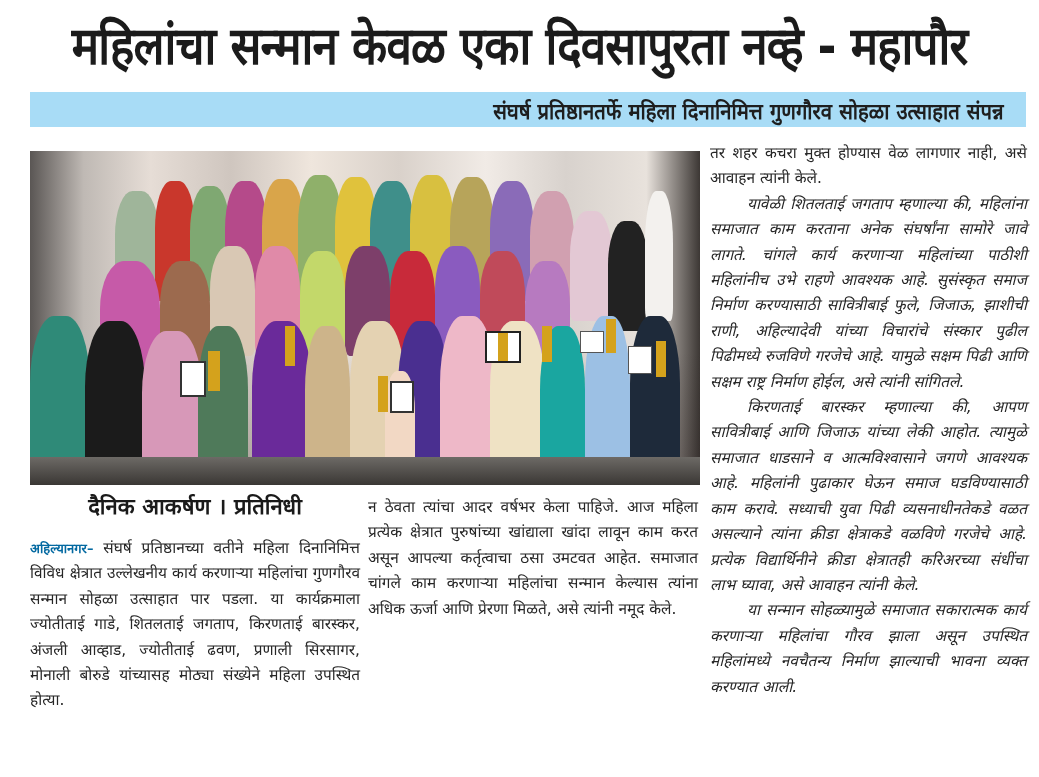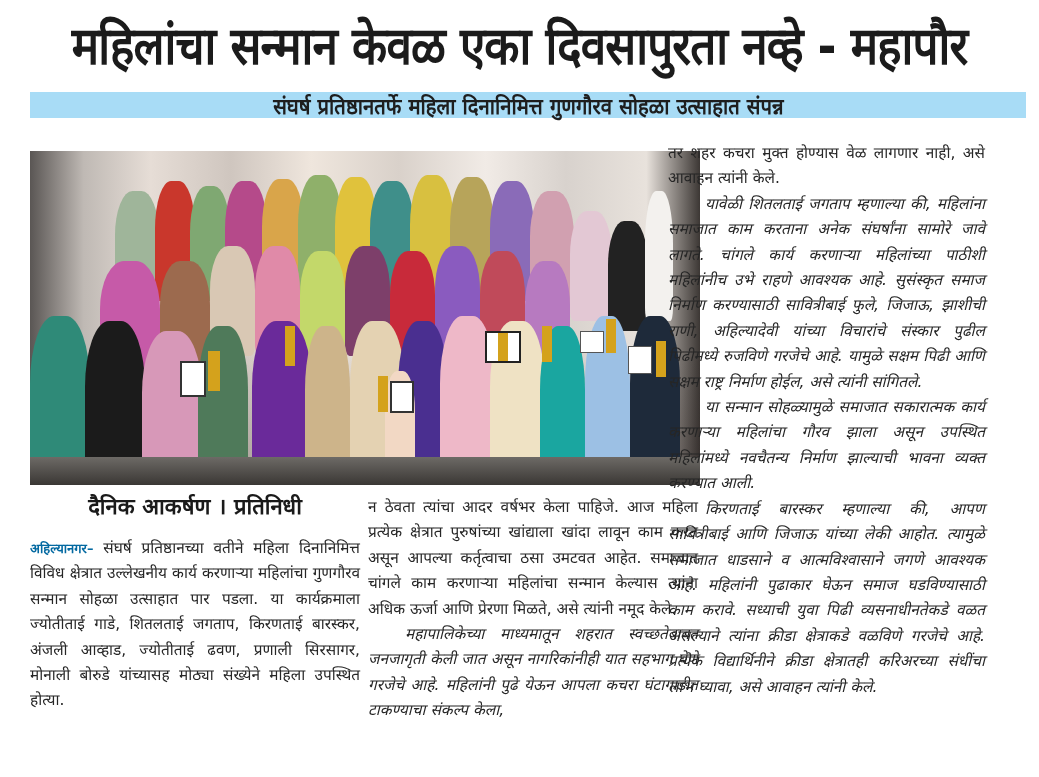--- a/index.html
+++ b/index.html
@@ -6,22 +6,22 @@
   html, body { width: 1039px; height: 777px; background: #ffffff; overflow: hidden; }
   body { font-family: "DejaVu Sans", sans-serif; color: #1e1e1e; position: relative; }
 
   .headline {
     position: absolute; left: 0; top: 14px; width: 1039px; text-align: center;
     font-family: "DejaVu Sans", sans-serif; font-weight: bold;
     font-size: 52px; line-height: 64px; color: #1b1b1b; letter-spacing: -1px;
     transform: scaleX(0.88); transform-origin: center;
   }
   .banner {
-    position: absolute; left: 30px; top: 92px; width: 996px; height: 26px;
-    background: #a8dcf6; display: flex; align-items: center; justify-content: center;
+    position: absolute; left: 30px; top: 92px; width: 996px; height: 35px;
+    background: #a8dcf6; display: flex; align-items: center; justify-content: flex-end;
   }
   .banner span {
     font-weight: bold; font-size: 22px; color: #1e1e1e;
     display: inline-block; transform: scaleX(0.92);
   }
   .photo {
     position: absolute; left: 30px; top: 151px; width: 670px; height: 334px;
     overflow: hidden;
     background:
       linear-gradient(180deg, rgba(0,0,0,0) 0%, rgba(0,0,0,0) 60%, rgba(30,20,20,0.25) 100%),
@@ -41,21 +41,21 @@
   .col { position: absolute; font-size: 15.4px; line-height: 25.4px; color: #262626; }
   .col p { text-align: justify; text-align-last: auto; }
   .col p.indent { text-indent: 2.4em; font-style: italic; }
   .col p .lead { font-weight: bold; font-size: 13px; color: #0369a1; }
   .byline {
     position: absolute; left: 30px; top: 494px; width: 330px; text-align: center;
     font-weight: bold; font-size: 22px; line-height: 26px; color: #1a1a1a;
   }
   #col1 { left: 30px; top: 536px; width: 330px; }
   #col2 { left: 368px; top: 495px; width: 330px; }
-  #col3 { left: 668px; top: 141px; width: 317px; }
+  #col3 { left: 710px; top: 141px; width: 317px; }
 </style>
 </head>
 <body>
 
 <h1 class="headline">महिलांचा सन्मान केवळ एका दिवसापुरता नव्हे - महापौर</h1>
 
 <div class="banner">
   <span>संघर्ष प्रतिष्ठानतर्फे महिला दिनानिमित्त गुणगौरव सोहळा उत्साहात संपन्न</span>
 </div>
 
@@ -122,21 +122,20 @@
 </div>
 
 <div class="byline">दैनिक आकर्षण । प्रतिनिधी</div>
 
 <div class="col" id="col1">
   <p><span class="lead">अहिल्यानगर–</span> <span>संघर्ष प्रतिष्ठानच्या वतीने महिला दिनानिमित्त विविध क्षेत्रात उल्लेखनीय कार्य करणाऱ्या महिलांचा गुणगौरव सन्मान सोहळा उत्साहात पार पडला. या कार्यक्रमाला ज्योतीताई गाडे, शितलताई जगताप, किरणताई बारस्कर, अंजली आव्हाड, ज्योतीताई ढवण, प्रणाली सिरसागर, मोनाली बोरुडे यांच्यासह मोठ्या संख्येने महिला उपस्थित होत्या.</span></p>
 </div>
 
 <div class="col" id="col2">
   <p>न ठेवता त्यांचा आदर वर्षभर केला पाहिजे. आज महिला प्रत्येक क्षेत्रात पुरुषांच्या खांद्याला खांदा लावून काम करत असून आपल्या कर्तृत्वाचा ठसा उमटवत आहेत. समाजात चांगले काम करणाऱ्या महिलांचा सन्मान केल्यास त्यांना अधिक ऊर्जा आणि प्रेरणा मिळते, असे त्यांनी नमूद केले.</p>
-  <p class="indent">महापालिकेच्या माध्यमातून शहरात स्वच्छतेबाबत जनजागृती केली जात असून नागरिकांनीही यात सहभाग घेणे गरजेचे आहे. महिलांनी पुढे येऊन आपला कचरा घंटागाडीत टाकण्याचा संकल्प केला,</p>
 </div>
 
 <div class="col" id="col3">
   <p>तर शहर कचरा मुक्त होण्यास वेळ लागणार नाही, असे आवाहन त्यांनी केले.</p>
   <p class="indent">यावेळी शितलताई जगताप म्हणाल्या की, महिलांना समाजात काम करताना अनेक संघर्षांना सामोरे जावे लागते. चांगले कार्य करणाऱ्या महिलांच्या पाठीशी महिलांनीच उभे राहणे आवश्यक आहे. सुसंस्कृत समाज निर्माण करण्यासाठी सावित्रीबाई फुले, जिजाऊ, झाशीची राणी, अहिल्यादेवी यांच्या विचारांचे संस्कार पुढील पिढीमध्ये रुजविणे गरजेचे आहे. यामुळे सक्षम पिढी आणि सक्षम राष्ट्र निर्माण होईल, असे त्यांनी सांगितले.</p>
+  <p class="indent">किरणताई बारस्कर म्हणाल्या की, आपण सावित्रीबाई आणि जिजाऊ यांच्या लेकी आहोत. त्यामुळे समाजात धाडसाने व आत्मविश्वासाने जगणे आवश्यक आहे. महिलांनी पुढाकार घेऊन समाज घडविण्यासाठी काम करावे. सध्याची युवा पिढी व्यसनाधीनतेकडे वळत असल्याने त्यांना क्रीडा क्षेत्राकडे वळविणे गरजेचे आहे. प्रत्येक विद्यार्थिनीने क्रीडा क्षेत्रातही करिअरच्या संधींचा लाभ घ्यावा, असे आवाहन त्यांनी केले.</p>
   <p class="indent">या सन्मान सोहळ्यामुळे समाजात सकारात्मक कार्य करणाऱ्या महिलांचा गौरव झाला असून उपस्थित महिलांमध्ये नवचैतन्य निर्माण झाल्याची भावना व्यक्त करण्यात आली.</p>
-  <p class="indent">किरणताई बारस्कर म्हणाल्या की, आपण सावित्रीबाई आणि जिजाऊ यांच्या लेकी आहोत. त्यामुळे समाजात धाडसाने व आत्मविश्वासाने जगणे आवश्यक आहे. महिलांनी पुढाकार घेऊन समाज घडविण्यासाठी काम करावे. सध्याची युवा पिढी व्यसनाधीनतेकडे वळत असल्याने त्यांना क्रीडा क्षेत्राकडे वळविणे गरजेचे आहे. प्रत्येक विद्यार्थिनीने क्रीडा क्षेत्रातही करिअरच्या संधींचा लाभ घ्यावा, असे आवाहन त्यांनी केले.</p>
 </div>
 
 </body></html>

